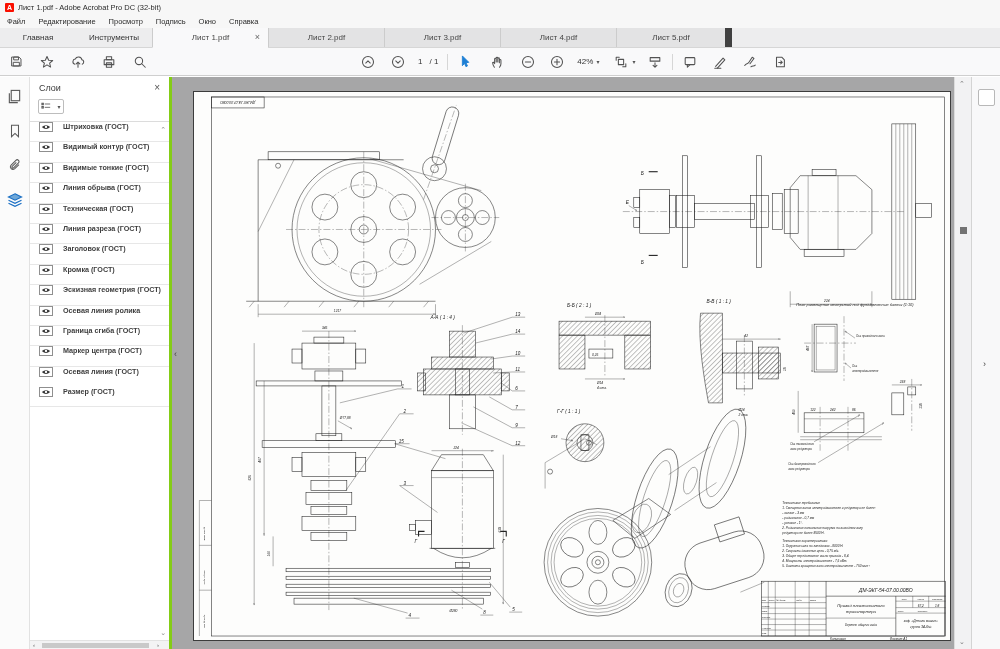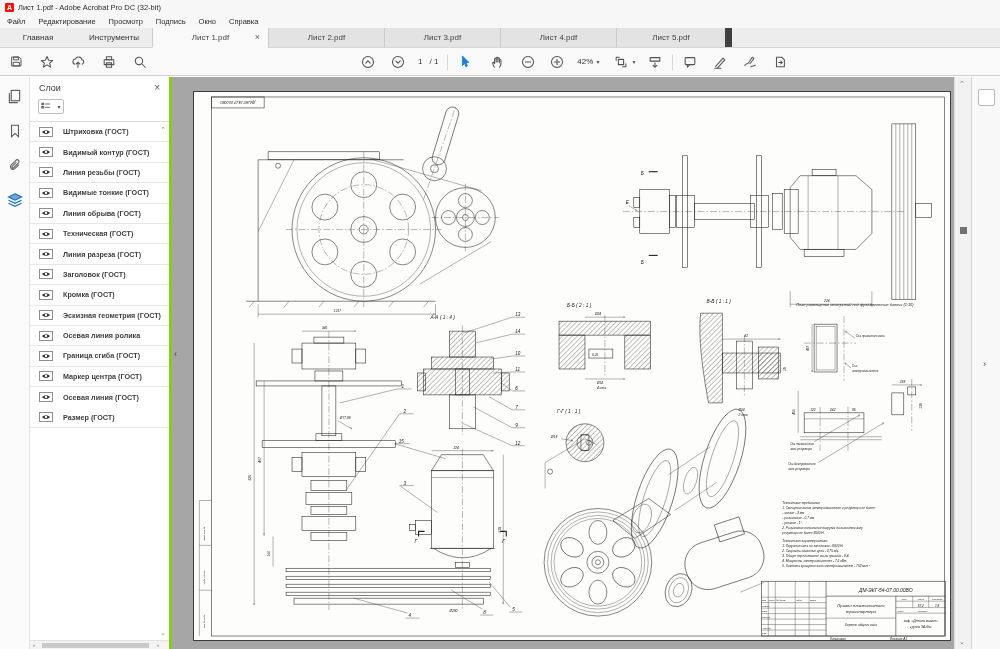--- a/index.html
+++ b/index.html
@@ -26,21 +26,21 @@
 .main{position:absolute;top:77px;left:0;right:0;bottom:0;display:flex}
 .navstrip{width:30px;background:#fbfbfb;border-right:1px solid #e2e2e2;display:flex;flex-direction:column;align-items:center;padding-top:12px;gap:16px}
 .nicon svg{stroke:#5a5a5a;fill:none;stroke-width:1.2}
 .nicon.active svg{stroke:#1a6fc4;fill:#6ea7d8}
 .panel{width:142px;background:#fff;border-right:3px solid #84cc16;display:flex;flex-direction:column}
 .phead{display:flex;align-items:center;justify-content:space-between;padding:6px 9px 3px;font-size:9px;color:#3a3a3a}
 .pclose{font-size:10px;color:#555;line-height:1}
 .popts{padding:3px 8px 7px}
 .optbtn{width:26px;height:15px;border:1px solid #bdbdbd;border-radius:2px;display:flex;align-items:center;justify-content:center;gap:3px;background:#fff}
 .llist{flex:1;border-top:1px solid #dcdcdc;position:relative;overflow:hidden}
-.lrow{height:20.4px;display:flex;align-items:center;border-bottom:1px solid #e7e7e7;padding-left:9px}
+.lrow{height:20.4px;display:flex;align-items:flex-start;border-bottom:1px solid #e7e7e7;padding-left:9px}
 .eyebox{width:14px;height:10px;border:1px solid #8f8f8f;display:flex;align-items:center;justify-content:center;background:#fff;flex:none}
 .lname{margin-left:10px;font-size:7.2px;font-weight:bold;color:#3e3e3e;white-space:nowrap}
 .sbarrow{position:absolute;color:#8a8a8a;font-size:7px;line-height:1}
 .phsb{height:9px;background:#f3f3f4;border-top:1px solid #e2e2e2;position:relative}
 .phsb .thumb{position:absolute;left:12px;right:20px;top:2px;height:5px;background:#c9c9c9}
 .phsb .ar{position:absolute;top:1px;font-size:6px;color:#555}
 .docarea{flex:1;position:relative;background:#a6a6a7;overflow:hidden}
 .sheet{position:absolute;left:21px;top:14px;width:758px;height:550px;background:#fdfdfc;border:1px solid #3c3c3c}
 .collapseL{position:absolute;left:2px;top:272px;font-size:9px;color:#444}
 .vscroll{position:absolute;right:0;top:0;bottom:0;width:17px;background:#f2f2f3;border-left:1px solid #dcdcdc}
@@ -286,29 +286,20 @@
             <span class="sbarrow" style="right:3px;top:4px">⌃</span>
           </div>
         <div class="lrow">
             <span class="eyebox">
               <svg width="10" height="6" viewBox="0 0 12 7">
                 <path d="M1 3.5 Q6 -1 11 3.5 Q6 8 1 3.5 Z" fill="#333"></path>
                 <circle cx="6" cy="3.5" r="1.4" fill="#fff" stroke="none"></circle>
               </svg>
             </span>
             <span class="lname">Видимый контур (ГОСТ)</span>
-          </div>
-        <div class="lrow">
-            <span class="eyebox">
-              <svg width="10" height="6" viewBox="0 0 12 7">
-                <path d="M1 3.5 Q6 -1 11 3.5 Q6 8 1 3.5 Z" fill="#333"></path>
-                <circle cx="6" cy="3.5" r="1.4" fill="#fff" stroke="none"></circle>
-              </svg>
-            </span>
-            <span class="lname">Линия резьбы (ГОСТ)</span>
           </div>
         <div class="lrow">
             <span class="eyebox">
               <svg width="10" height="6" viewBox="0 0 12 7">
                 <path d="M1 3.5 Q6 -1 11 3.5 Q6 8 1 3.5 Z" fill="#333"></path>
                 <circle cx="6" cy="3.5" r="1.4" fill="#fff" stroke="none"></circle>
               </svg>
             </span>
             <span class="lname">Видимые тонкие (ГОСТ)</span>
           </div>

